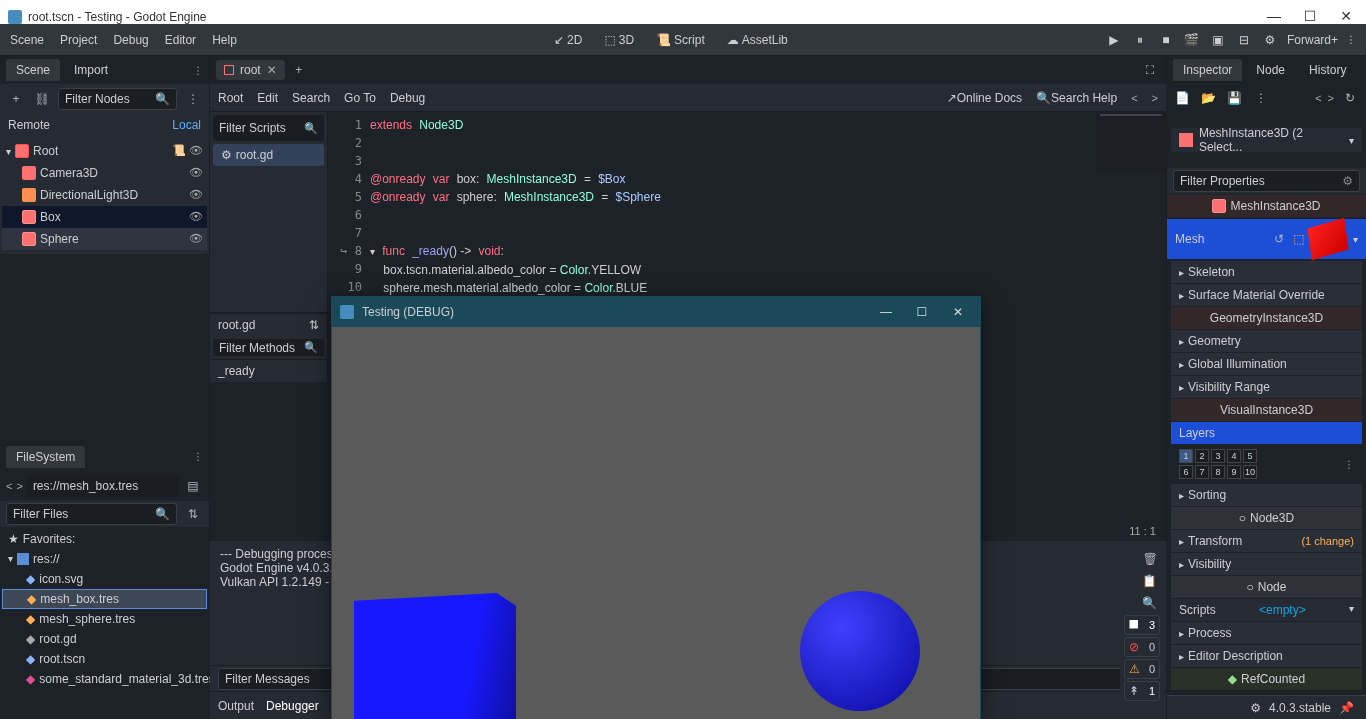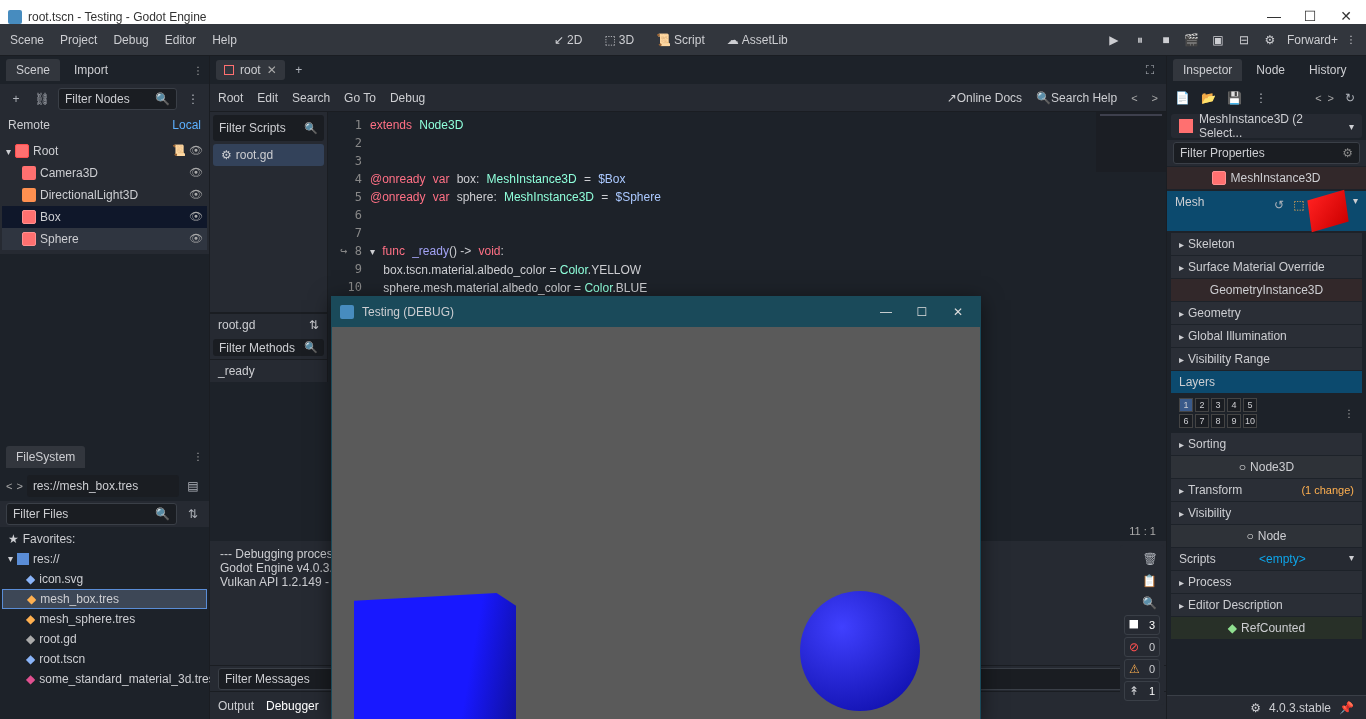--- a/index.html
+++ b/index.html
@@ -79,28 +79,28 @@
 .bot-panel{height:178px;display:flex;flex-direction:column;background:#262a32}
 .console{flex:1;padding:6px 10px;font-family:monospace;font-size:11px;color:#aaa;line-height:14px;overflow:hidden}
 .bot-tool{height:28px;display:flex;align-items:center;padding:0 8px;gap:12px;border-top:1px solid #1a1d22}
 .filter-msg{height:26px;display:flex;align-items:center;padding:0 8px;border-top:1px solid #1a1d22}
 .filter-msg .filter{max-width:none}
 .err-stats{position:absolute;right:2px;top:4px;display:flex;flex-direction:column;gap:2px;align-items:flex-end;background:#262a32;padding:4px;border-radius:3px}
 .err-row{display:flex;align-items:center;gap:6px;padding:2px 4px;border:1px solid #3a3f47;border-radius:3px;min-width:36px;justify-content:space-between}
 .err-row .n{font-size:11px}
 
 .insp-head{display:flex;align-items:center;padding:4px 6px;gap:6px}
-.insp-obj{height:24px;display:flex;align-items:center;padding:0 8px;background:#262a32;margin:2px 4px;border-radius:3px}
+.insp-obj{height:24px;display:flex;align-items:center;padding:0 8px;background:#262a32;margin:16px 4px;border-radius:3px}
 .insp-obj .oi{width:14px;height:14px;background:#ff7070;margin-right:6px}
 .prop{padding:0 4px}
 .prop-sect{padding:4px 8px;background:#2a2e36;margin:1px 0;display:flex;align-items:center;gap:4px;cursor:pointer}
 .prop-sect.sub{color:#ff9090;justify-content:center;background:#32282a}
 .prop-sect.nd{color:#e0e0e0;justify-content:center;background:#2e3238}
 .prop-sect.rc{color:#90e090;justify-content:center;background:#283028}
-.prop-row{display:flex;padding:4px 8px;background:#0c4a6e;margin:1px 0}
+.prop-row{display:flex;align-items:center;padding:4px 8px;background:#1d4ed8;margin:1px 0}
 .prop-name{flex:1}
 .cube-prev{width:38px;height:32px;background:linear-gradient(135deg,#ff2020,#cc0000);transform:rotate(-8deg) skewY(-8deg);margin-right:6px}
 .layers{display:flex;flex-direction:column;gap:2px;padding:4px 8px}
 .lay-row{display:flex;gap:2px}
 .lay-c{width:14px;height:14px;background:#1a1d22;border:1px solid #444;font-size:9px;display:flex;align-items:center;justify-content:center;cursor:pointer}
 .lay-c.on{background:#3a5a8a}
 .sc-row{padding:4px 8px;display:flex;justify-content:space-between;background:#262a32}
 .empty{color:#0ea5e9;}
 .status{height:24px;border-top:1px solid #3a3f47;display:flex;align-items:center;padding:0 12px;justify-content:flex-end;gap:8px;background:#262a32;color:#aaa;font-size:11px}
 
@@ -421,20 +421,23 @@
           <span>Geometry</span>
         </div>
       <div class="prop-sect">
           <span class="chev">▸</span>
           <span>Global Illumination</span>
         </div>
       <div class="prop-sect">
           <span class="chev">▸</span>
           <span>Visibility Range</span>
         </div>
+      <div class="prop-sect sub">
+          <span>VisualInstance3D</span>
+        </div>
       <div class="prop-row">
           <span>Layers</span>
         </div>
       <div class="layers">
         <div style="display:flex;align-items:center">
           <div style="display:flex;flex-direction:column;gap:2px">
             <div class="lay-row" id="lay1">
                 <div class="lay-c on">1</div>
                 <div class="lay-c">2</div>
                 <div class="lay-c">3</div>

